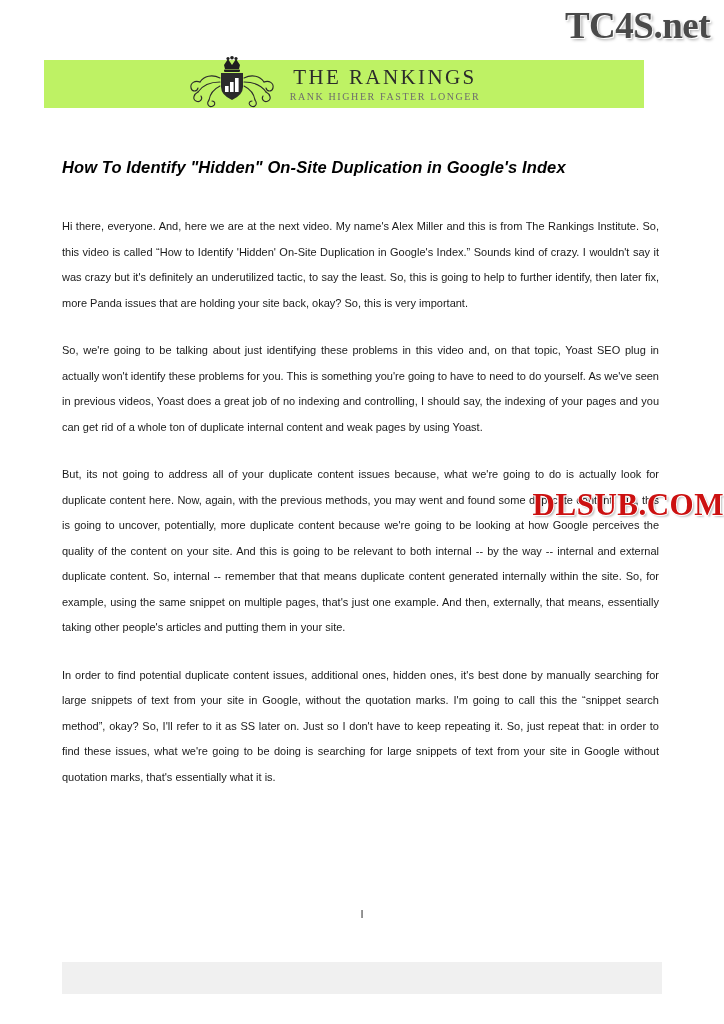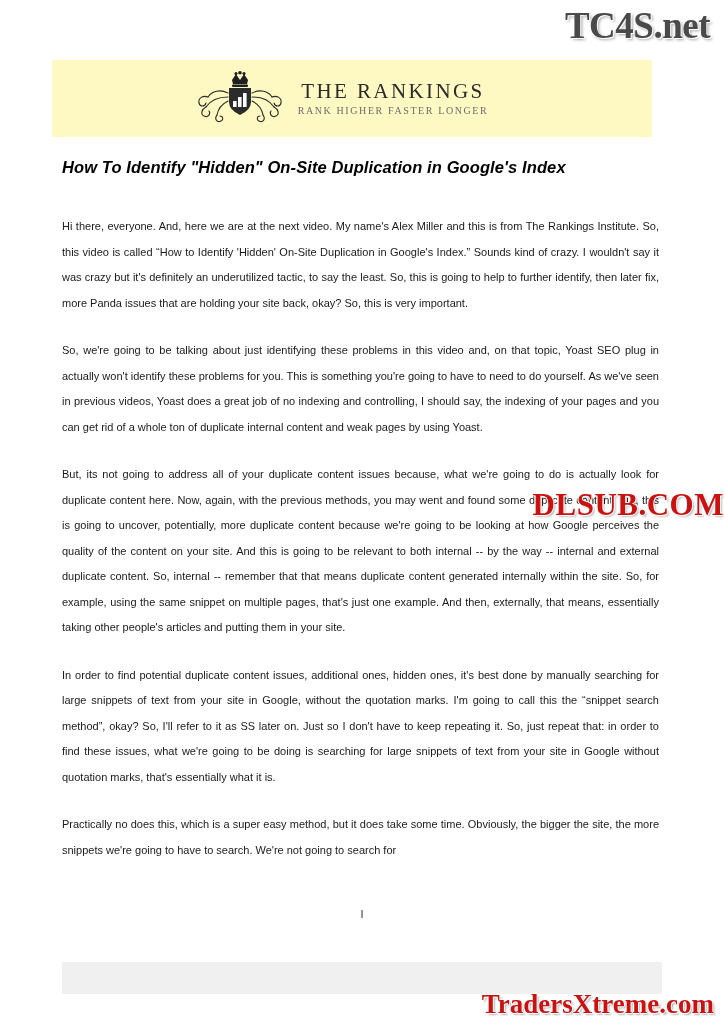--- a/index.html
+++ b/index.html
@@ -34,24 +34,24 @@
     color: #4a4a4a;
     text-shadow:
       1px 1px 0 #ffffff,
       2px 2px 3px rgba(0,0,0,0.35);
   }
 
   
   .header-band {
     position: absolute;
     top: 60px;
-    left: 52px;
+    left: 44px;
     width: 600px;
-    height: 77px;
-    background: #fef9c3;
+    height: 48px;
+    background: #bef264;
     border: 0;
   }
   .header-inner {
     position: relative;
     width: 100%;
     height: 100%;
     display: flex;
     align-items: center;
     justify-content: center;
   }
@@ -247,26 +247,24 @@
     </div>
   </div>
 
   <div class="doc-title">How To Identify "Hidden" On-Site Duplication in Google's Index</div>
 
   <div class="body-text">
     <p>Hi there, everyone.  And, here we are at the next video.  My name's Alex Miller and this is from The Rankings Institute.  So, this video is called “How to Identify 'Hidden' On-Site Duplication in Google's Index.”  Sounds kind of crazy.  I wouldn't say it was crazy but it's definitely an underutilized tactic, to say the least.  So, this is going to help to further identify, then later fix, more Panda issues that are holding your site back, okay?  So, this is very important.</p>
     <p>So, we're going to be talking about just identifying these problems in this video and, on that topic, Yoast SEO plug in actually won't identify these problems for you.  This is something you're going to have to need to do yourself.   As we've seen in previous videos, Yoast does a great job of no indexing and controlling, I should say, the indexing of your pages and you can get rid of a whole ton of duplicate internal content and weak pages by using Yoast.</p>
     <p>But, its not going to address all of your duplicate content issues because, what we're going to do is actually look for duplicate content here.  Now, again, with the previous methods, you may went and found some duplicate content.  But, this is going to uncover, potentially, more duplicate content because we're going to be looking at how Google perceives the quality of the content on your site.  And this is going to be relevant to both internal -- by the way -- internal and external duplicate content.  So, internal -- remember that that means duplicate content generated internally within the site.  So, for example, using the same snippet on multiple pages, that's just one example.  And then, externally, that means, essentially taking other people's articles and putting them in your site.</p>
     <p>In order to find potential duplicate content issues, additional ones, hidden ones, it's best done by manually searching for large snippets of text from your site in Google, without the quotation marks. I'm going to call this the “snippet search method”, okay?  So, I'll refer to it as SS later on.  Just so I don't have to keep repeating it.  So, just repeat that: in order to find these issues, what we're going to be doing is searching for large snippets of text from your site in Google without quotation marks, that's essentially what it is.</p>
-    <p>Practically no does this, which is a super easy method, but it does take some time.  Obviously, the bigger the site, the more snippets we're going to have to search.  We're not going to search for</p>
   </div>
 
   <div class="watermark-center">
     <span>DLSUB.COM</span>
   </div>
 
   <div class="page-number">I</div>
 
   <div class="footer-band"></div>
 
-  <div class="watermark-bottom">TradersXtreme.com</div>
 
 </div>
 
 </body></html>

